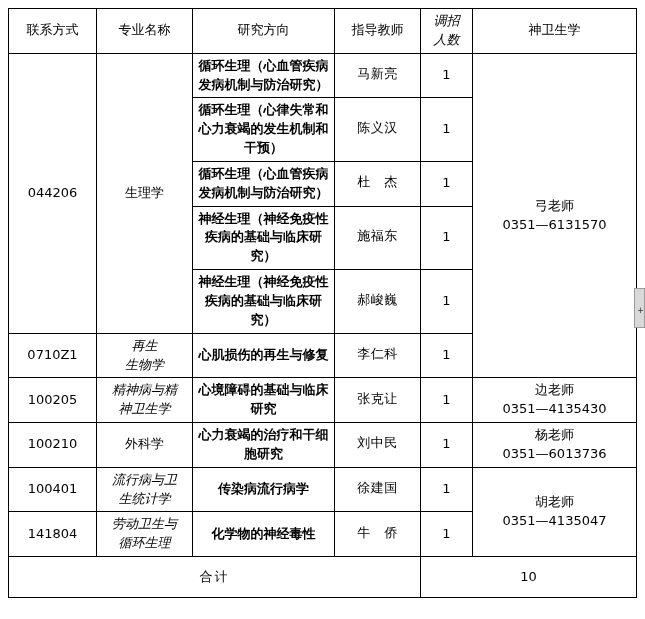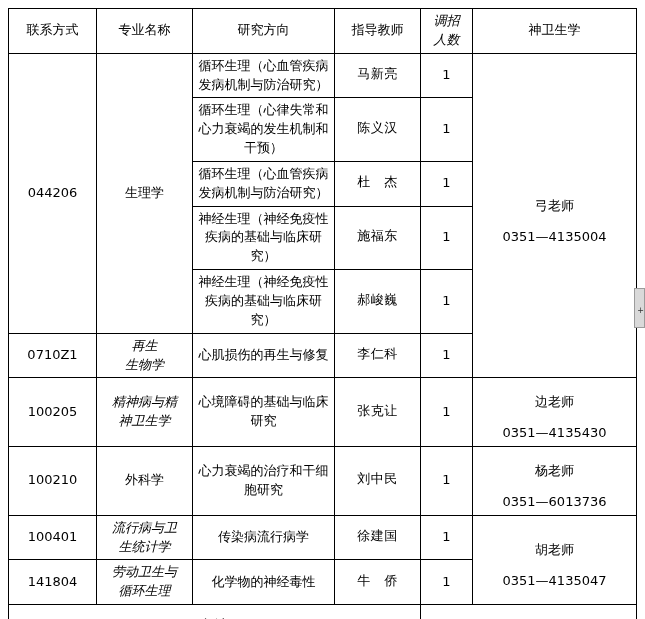--- a/index.html
+++ b/index.html
@@ -44,31 +44,32 @@
   .c-name   { width: 96px; }
   .c-dir    { width: 142px; }
   .c-teach  { width: 86px; }
   .c-num    { width: 52px; }
   .c-contact{ width: 164px; }
 
   .dir-cell {
     font-size: 12.5px;
     line-height: 1.5;
     padding: 4px 6px;
+    font-weight: bold;
   }
   .teacher-cell {
     font-size: 13px;
     letter-spacing: 0.5px;
     font-family: Liberation Mono, monospace;
   }
   .contact-cell {
     font-size: 13px;
     line-height: 1.7;
   }
-  .contact-cell .line { display: block; margin-top: 12px; }
+  .contact-cell .line { display: block; }
   .total-row td {
     height: 34px;
     font-size: 15px;
   }
   .total-label {
     text-align: center;
     letter-spacing: 2px;
   }
   .total-val {
     font-size: 15px;
@@ -123,21 +124,21 @@
       </tr>
 
       <tr>
         <td rowspan="5">044206</td>
         <td rowspan="5">生理学</td>
         <td class="dir-cell">循环生理（心血管疾病发病机制与防治研究）</td>
         <td class="teacher-cell">马新亮</td>
         <td>1</td>
         <td rowspan="6" class="contact-cell">
           <span class="line">弓老师</span>
-          <span class="line">0351—4135004</span>
+          <span class="line">0351—6131570</span>
         </td>
       </tr>
 
       <tr>
         <td class="dir-cell">循环生理（心律失常和心力衰竭的发生机制和干预）</td>
         <td class="teacher-cell">陈义汉</td>
         <td>1</td>
       </tr>
 
       <tr>

